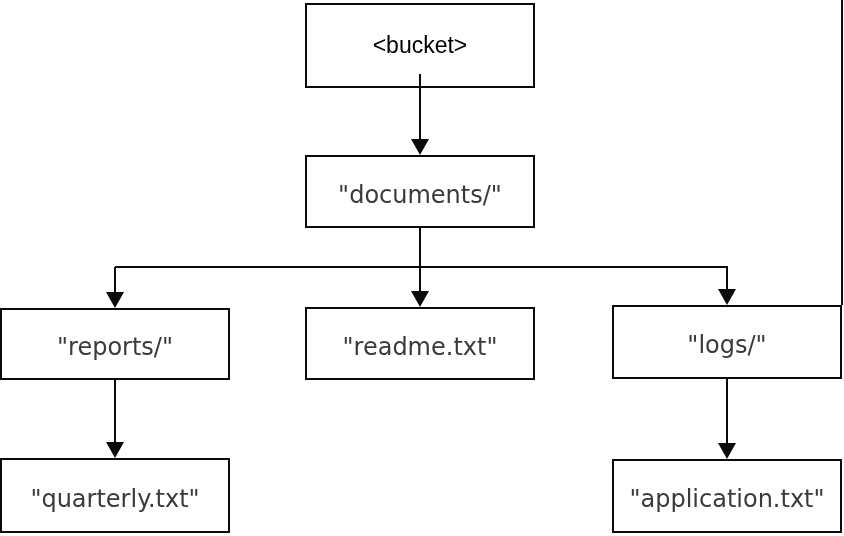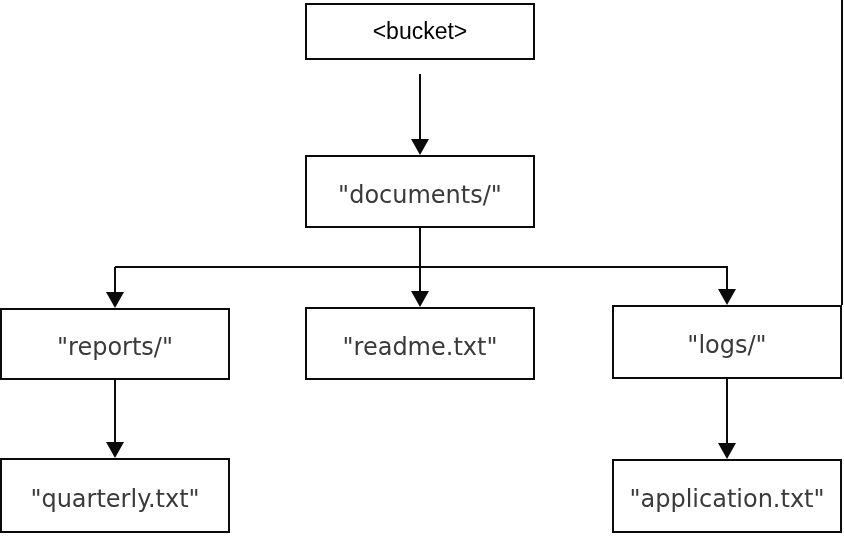--- a/index.html
+++ b/index.html
@@ -26,21 +26,21 @@
     font-size:23px;
     color:#000000;
   }
   .quoted-lbl{
     font-family:"DejaVu Sans",sans-serif;
     font-size:24px;
     color:#3a3a3a;
     padding-top:6px;
   }
   
-  #n-bucket     {left:305px;top:3px;  width:230px;height:57px;text-align:center;}
+  #n-bucket     {left:305px;top:3px;  width:230px;height:85px;text-align:center;}
   #n-documents  {left:305px;top:155px;width:230px;height:73px;}
   #n-reports    {left:0px;  top:308px;width:230px;height:72px;}
   #n-readme     {left:305px;top:307px;width:230px;height:73px;}
   #n-logs       {left:612px;top:305px;width:230px;height:74px;}
   #n-quarterly  {left:0px;  top:458px;width:230px;height:75px;}
   #n-application{left:612px;top:459px;width:230px;height:74px;}
   
   .vline{position:absolute;width:2px;background:#0b0b0b;}
   .hline{position:absolute;height:2px;background:#0b0b0b;}
   .arrow-down{

